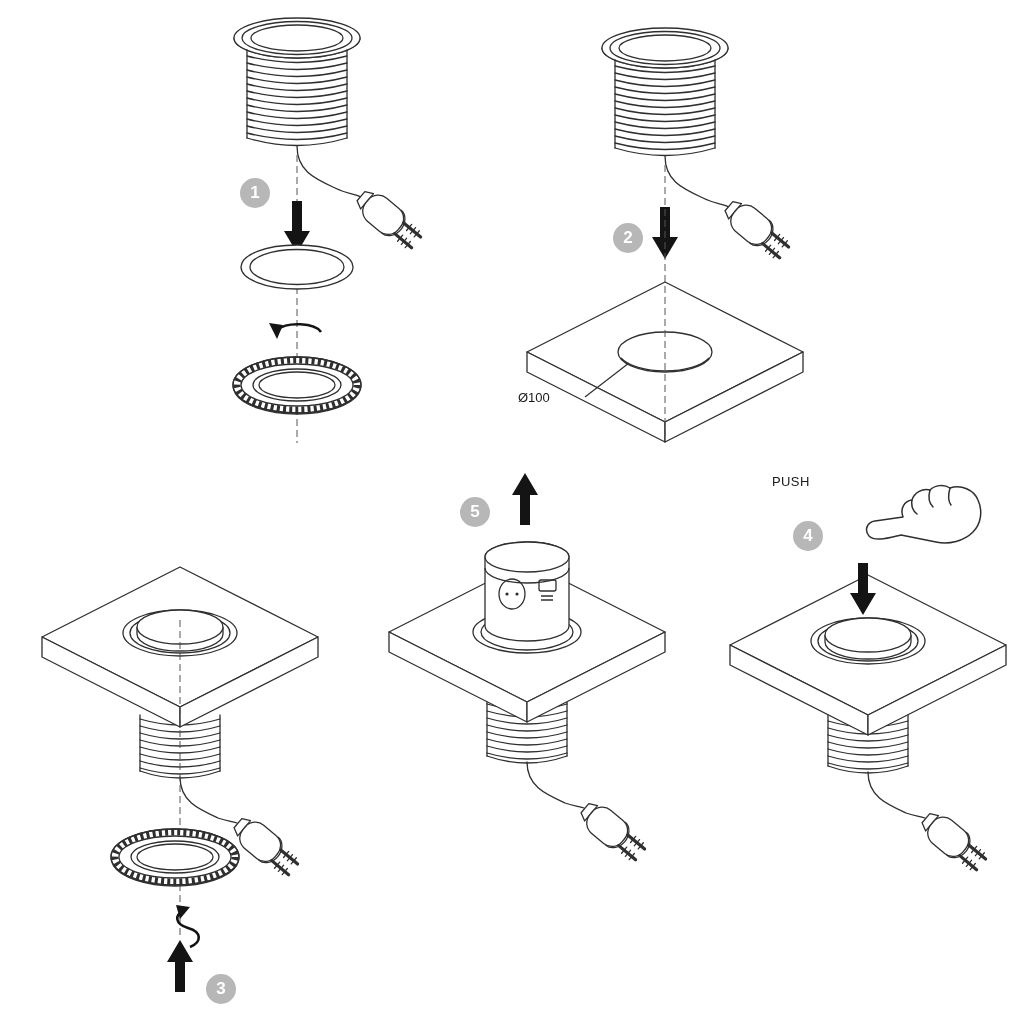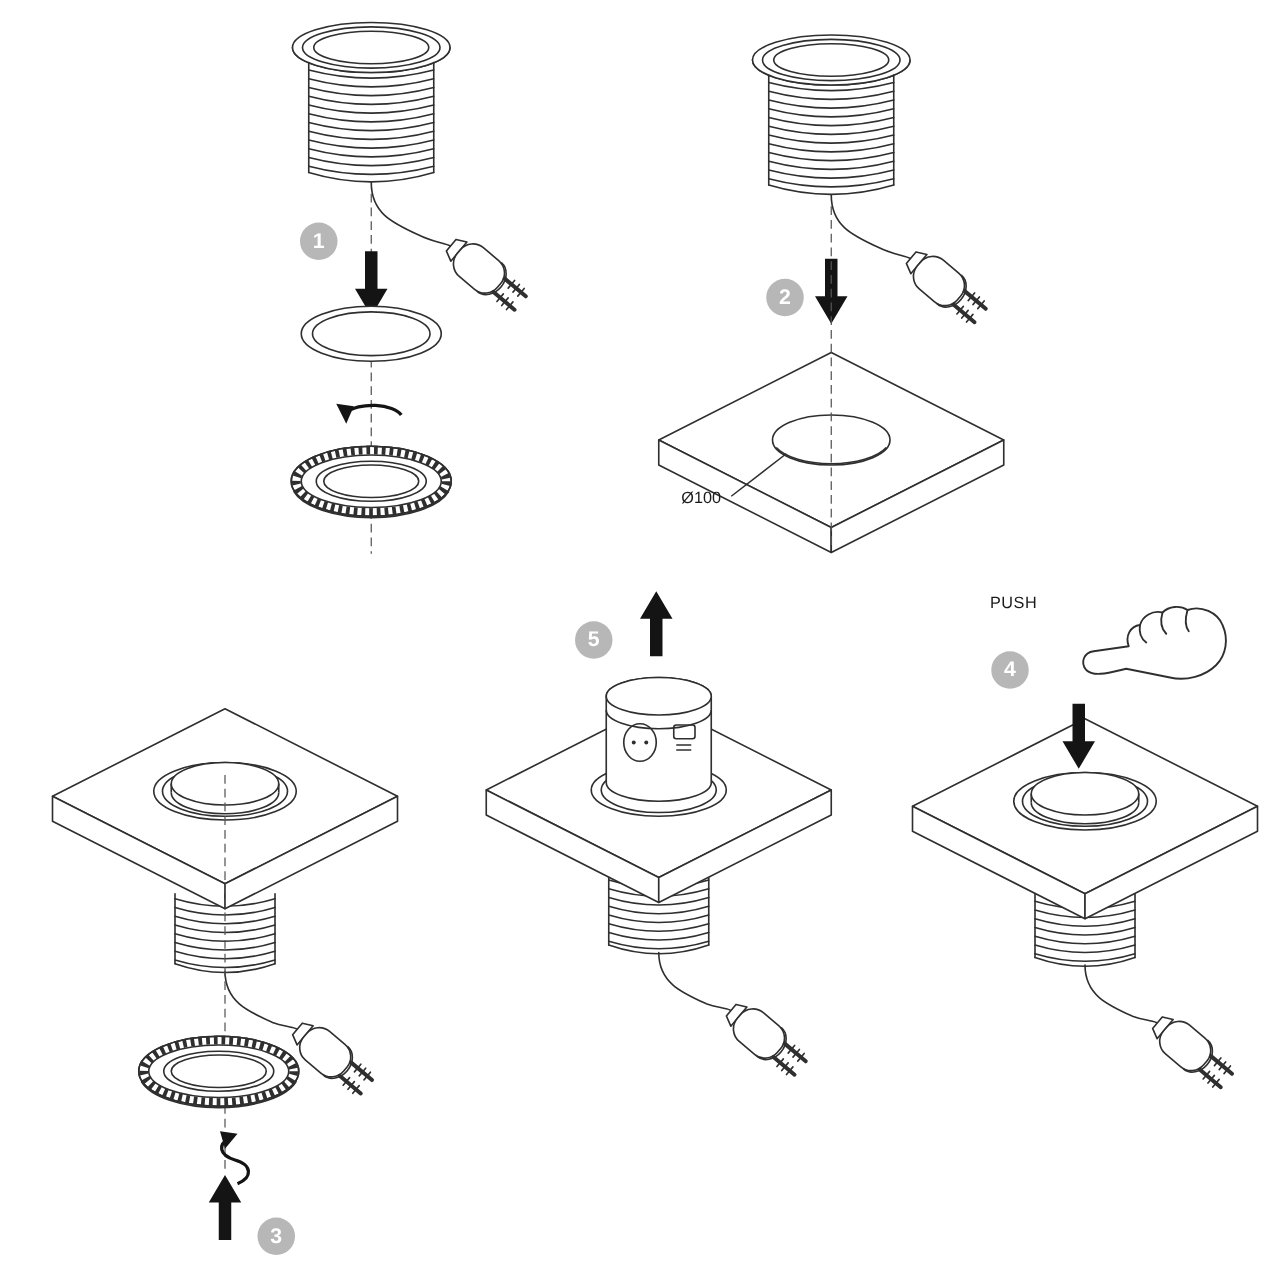--- a/index.html
+++ b/index.html
@@ -169,16 +169,16 @@
     <use href="#arrow-down" transform="translate(148,98)"></use>
     <use href="#hand" transform="translate(150,25)"></use>
   </svg>
 
   <div class="badge" style="left:240px;top:178px">1</div>
   <div class="badge" style="left:613px;top:223px">2</div>
   <div class="badge" style="left:206px;top:974px">3</div>
   <div class="badge" style="left:793px;top:521px">4</div>
   <div class="badge" style="left:460px;top:497px">5</div>
 
-  <div class="lbl" style="left:545px;top:390px">Ø100</div>
-  <div class="lbl lbl-push" style="left:792px;top:474px">PUSH</div>
+  <div class="lbl" style="left:518px;top:390px">Ø100</div>
+  <div class="lbl lbl-push" style="left:772px;top:474px">PUSH</div>
 
 </div>
 
 </body></html>

